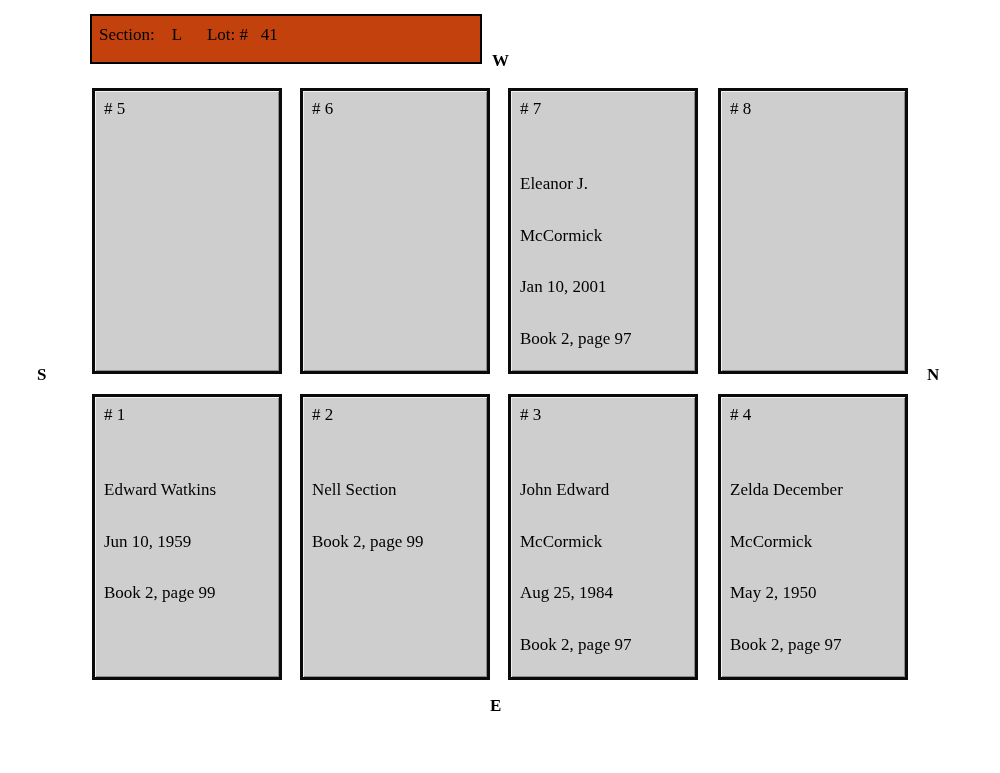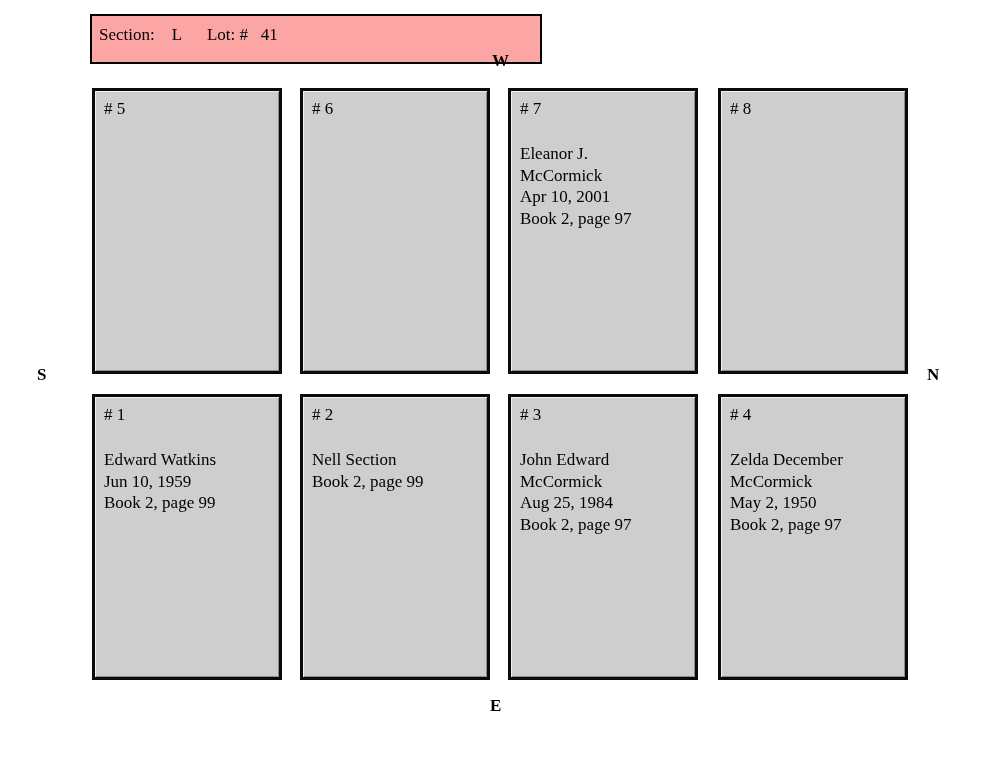--- a/index.html
+++ b/index.html
@@ -14,23 +14,23 @@
     color: #000000;
     position: relative;
     overflow: hidden;
   }
 
   
   .header-box {
     position: absolute;
     left: 90px;
     top: 14px;
-    width: 452px;
+    width: 392px;
     height: 50px;
-    background: #fca5a5;
+    background: #c2410c;
     border: 2px solid #000000;
     box-sizing: border-box;
   }
   .header-line {
     position: absolute;
     left: 7px;
     top: 8px;
     white-space: pre;
     font-size: 17px;
     line-height: 22px;
@@ -93,21 +93,21 @@
     white-space: pre;
   }
   .plot-body {
     position: absolute;
     left: 9px;
     top: 52px;
     right: 6px;
     font-size: 17px;
     line-height: 21.5px;
   }
-  .plot-body div { white-space: pre; }
+  .plot-body div { white-space: pre; margin-top: 30px; }
 </style>
 </head>
 <body>
 
 <div class="header-box">
   <div class="header-line">Section:    L      Lot: #   41</div>
 </div>
 
 <div class="compass compass-w">W</div>
 <div class="compass compass-s">S</div>
@@ -136,21 +136,21 @@
         
         
       </div>
     </div>
 
     <div class="plot col-3">
       <div class="plot-number"># 7</div>
       <div class="plot-body">
         <div>Eleanor J.</div>
         <div>McCormick</div>
-        <div>Apr 10, 2001</div>
+        <div>Jan 10, 2001</div>
         <div>Book 2, page 97</div>
       </div>
     </div>
 
     <div class="plot col-4">
       <div class="plot-number"># 8</div>
       <div class="plot-body">
         
         
         

